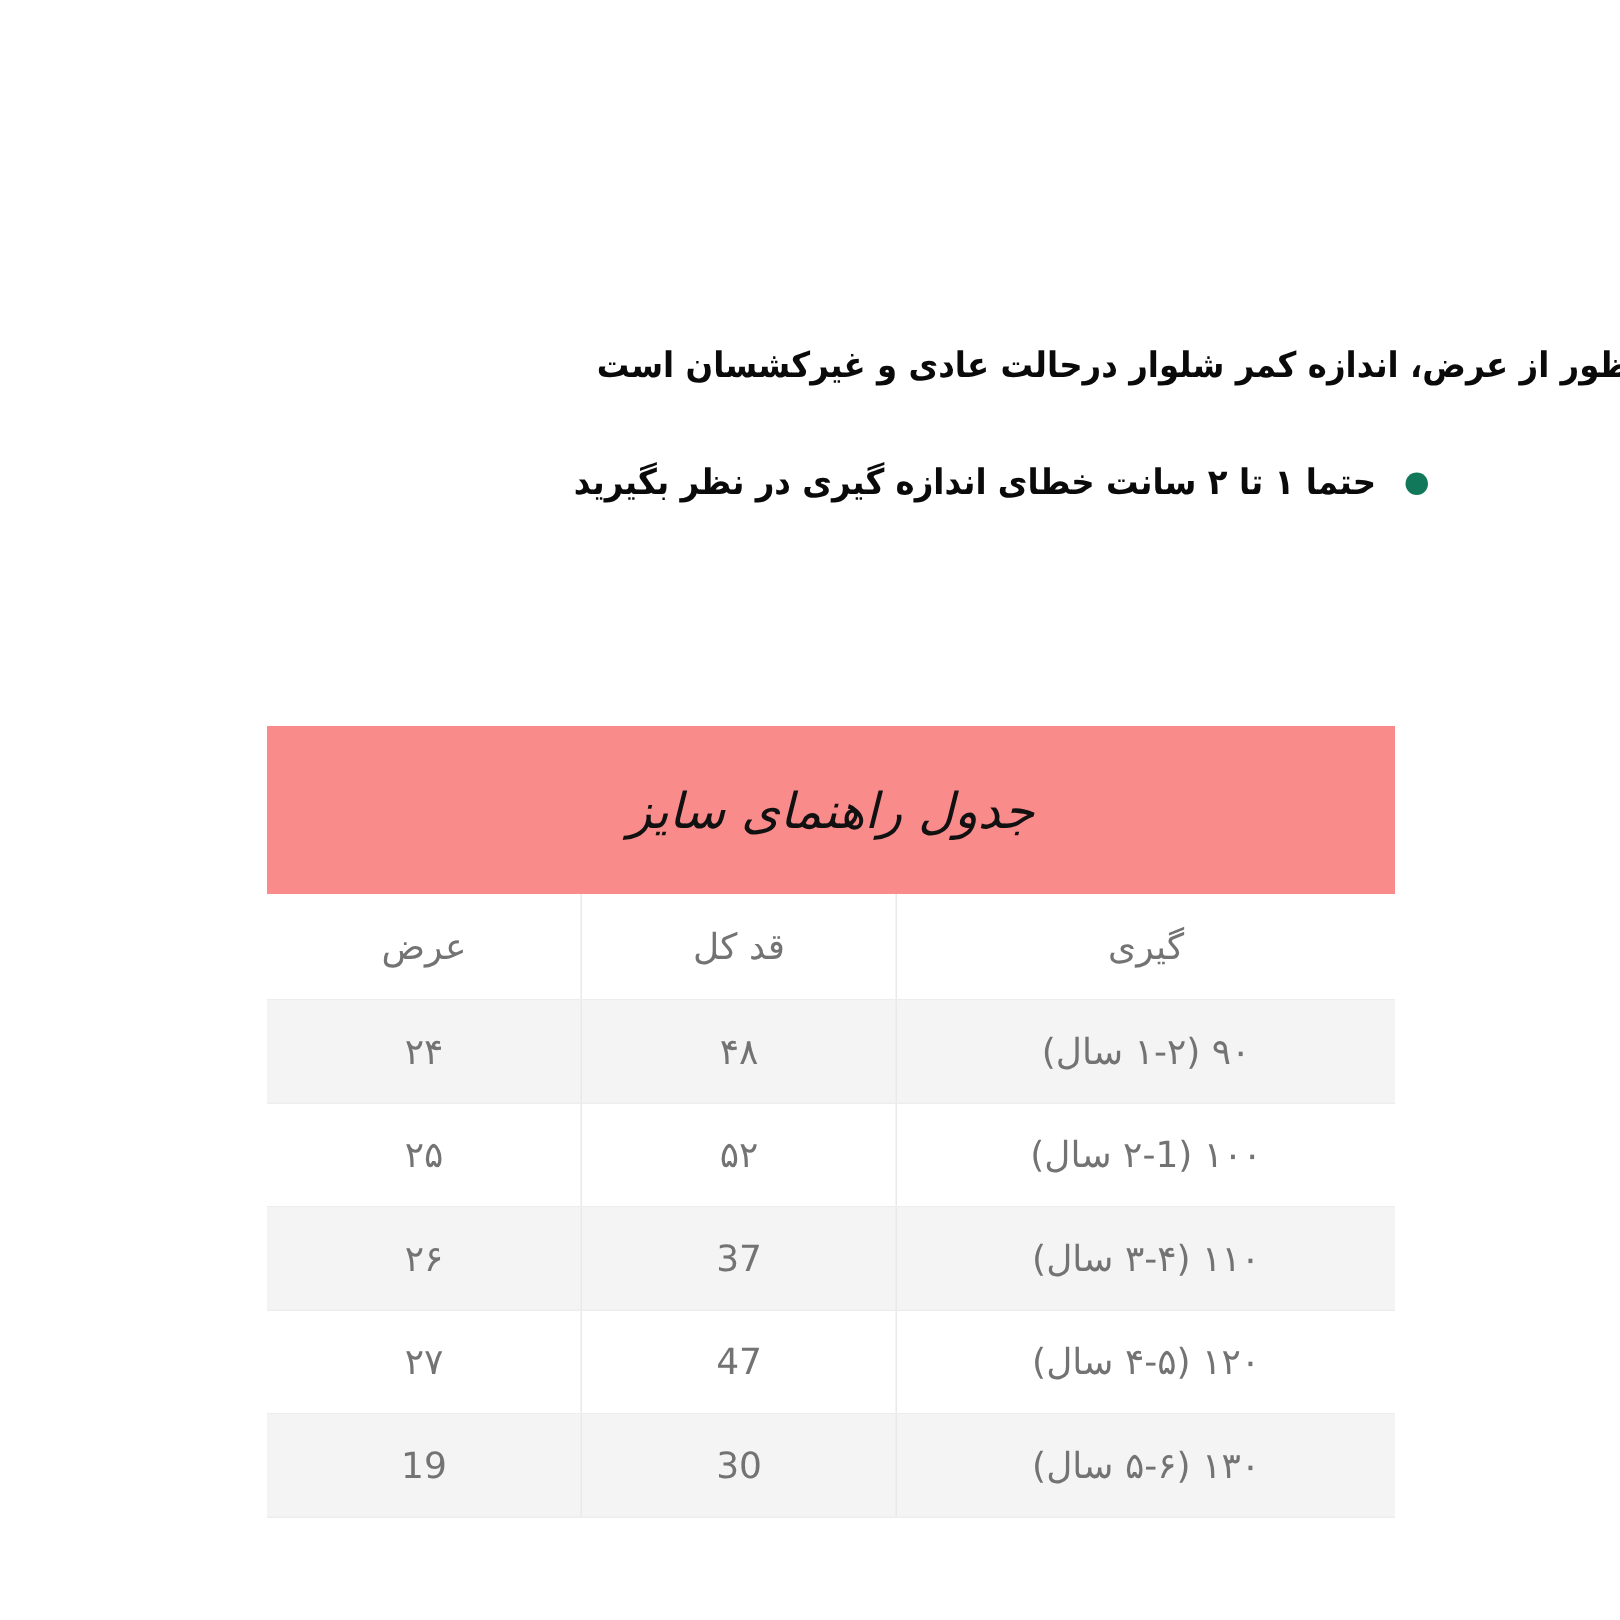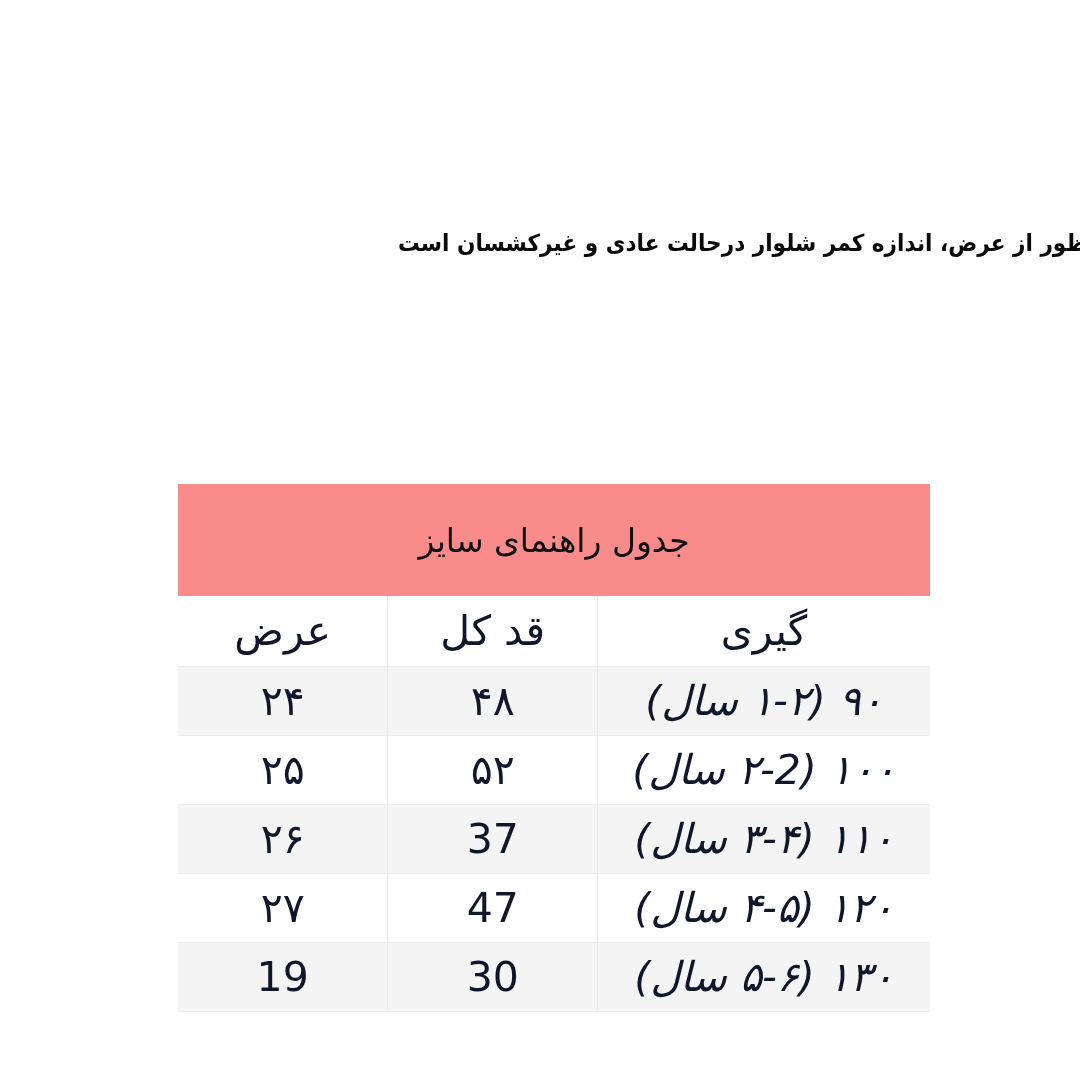--- a/index.html
+++ b/index.html
@@ -75,22 +75,22 @@
     border-collapse: collapse;
     table-layout: fixed;
   }
   table.size-table col.c-size  { width: 44.2%; }
   table.size-table col.c-len   { width: 27.9%; }
   table.size-table col.c-width { width: 27.9%; }
 
   table.size-table th,
   table.size-table td {
     text-align: center;
-    font-size: 41px;
-    color: #0f172a;
+    font-size: 24px;
+    color: #737373;
     border-left: 1.5px solid #e9e9e9;
     border-right: 1.5px solid #e9e9e9;
     padding: 0;
     height: 68px;
     vertical-align: middle;
     line-height: 1;
   }
   table.size-table thead th {
     background: #ffffff;
     font-weight: 400;
@@ -101,38 +101,42 @@
   table.size-table tbody tr:nth-child(even) td { background: #ffffff; }
   table.size-table tbody td {
     border-bottom: 1.5px solid #ededed;
     margin-top: 36px;
   }
   table.size-table th:first-child,
   table.size-table td:first-child { border-right: none; }
   table.size-table th:last-child,
   table.size-table td:last-child  { border-left: none; }
 
-  .cell-size { direction: rtl; unicode-bidi: isolate; font-style: italic; }
+  .cell-size { direction: rtl; unicode-bidi: isolate; }
 </style>
 </head>
 <body>
 
 <div class="notes">
 
   <div class="note-row">
     <span class="note-bullet" style="background: rgb(17, 121, 90);"></span>
     <span class="note-text">منظور از عرض، اندازه کمر شلوار درحالت عادی و غیرکشسان است</span>
   </div>
 
+  <div class="note-row">
+    <span class="note-bullet" style="background: rgb(17, 121, 90);"></span>
+    <span class="note-text">حتما ۱ تا ۲ سانت خطای اندازه گیری در نظر بگیرید</span>
+  </div>
 
 </div>
 
 <div class="table-wrap">
 
-  <div class="table-title" style="background: rgb(249, 139, 139);">جدول راهنمای سایز</div>
+  <div class="table-title" style="background: rgb(249, 139, 139); font-style: italic;">جدول راهنمای سایز</div>
 
   <table class="size-table">
     <colgroup>
       <col class="c-size">
       <col class="c-len">
       <col class="c-width">
     </colgroup>
 
     <thead>
       <tr>
@@ -142,21 +146,21 @@
       </tr>
     </thead>
 
     <tbody>
       <tr>
         <td class="cell-size">۹۰ (۱-۲ سال)</td>
         <td>۴۸</td>
         <td>۲۴</td>
       </tr>
       <tr>
-        <td class="cell-size">۱۰۰ (۲-2 سال)</td>
+        <td class="cell-size">۱۰۰ (۲-1 سال)</td>
         <td>۵۲</td>
         <td>۲۵</td>
       </tr>
       <tr>
         <td class="cell-size">۱۱۰ (۳-۴ سال)</td>
         <td>37</td>
         <td>۲۶</td>
       </tr>
       <tr>
         <td class="cell-size">۱۲۰ (۴-۵ سال)</td>

